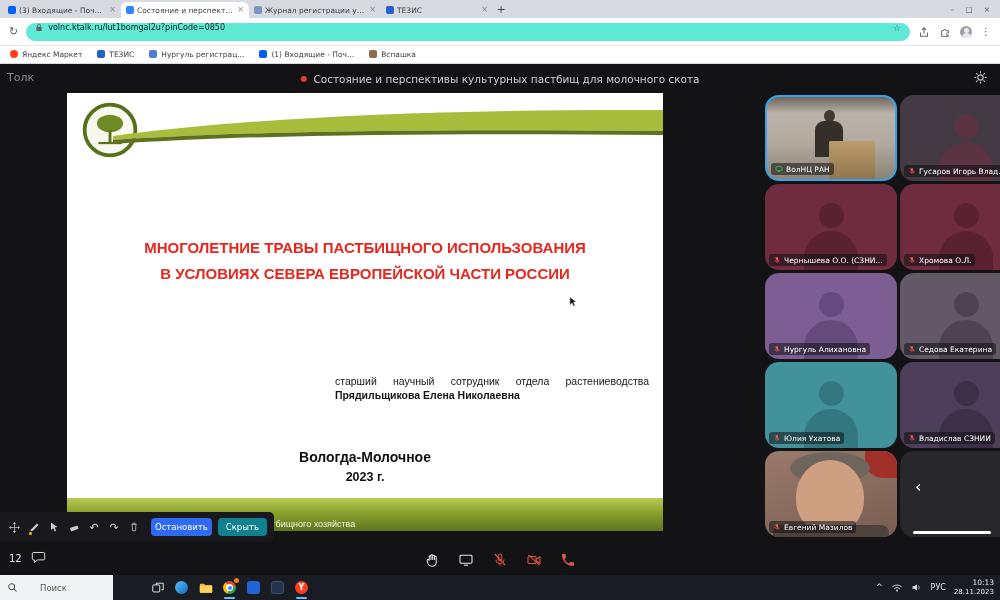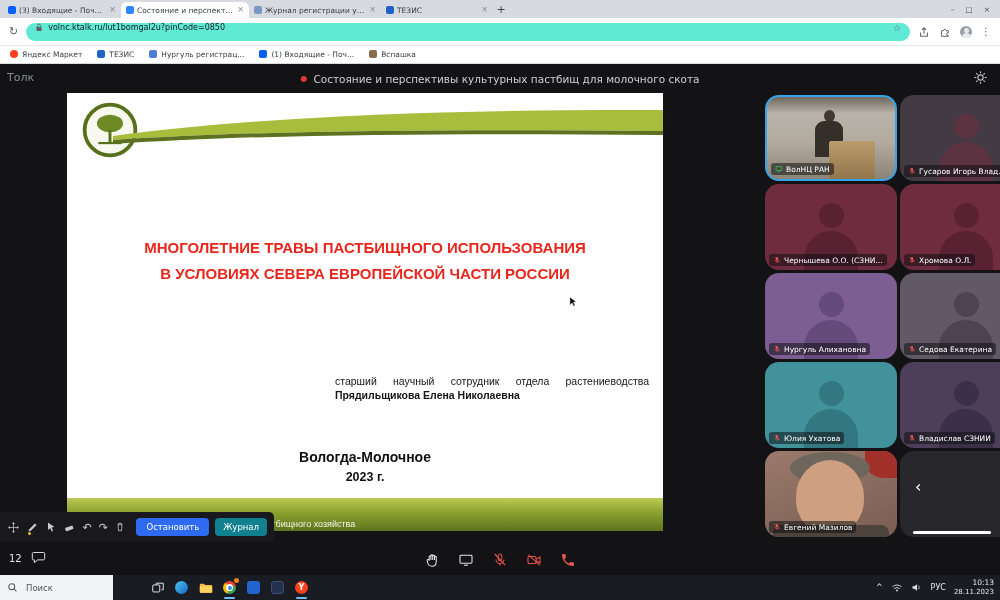--- a/index.html
+++ b/index.html
@@ -56,21 +56,21 @@
   .s-year{position:absolute;left:0;right:0;top:377px;text-align:center;font-weight:bold;font-size:12.5px;color:#101010}
   .s-footer{position:absolute;left:0;right:0;bottom:0;height:33px;background:linear-gradient(180deg,#bcca55 0%,#8aa02d 45%,#5e7420 100%)}
   .s-footer span{position:absolute;left:190px;top:21px;font-size:9px;color:#f2f5e2}
   .cursor{position:absolute;left:501px;top:203px;width:11px;height:11px}
 
   
   .atb{position:absolute;left:0;top:448px;width:274px;height:30px;background:#19191d;border-radius:0 5px 5px 0;display:flex;align-items:center;gap:6px;padding:0 7px;z-index:6}
   .ai{width:14px;height:14px;display:flex;align-items:center;justify-content:center;color:#c9cbd1;font-size:11px;position:relative}
   .ai svg{display:block}
   .dotY{position:absolute;left:2px;bottom:-1px;width:3px;height:3px;border-radius:50%;background:#f4c20d}
-  .btn-stop{border:0;background:#2e6bf2;color:#fff;font-size:8.5px;padding:4px 10px;border-radius:4px;margin-left:4px;font-family:inherit}
+  .btn-stop{border:0;background:#2e6bf2;color:#fff;font-size:8.5px;padding:4px 4px;border-radius:4px;margin-left:4px;font-family:inherit}
   .btn-hide{border:0;background:#11808f;color:#fff;font-size:8.5px;padding:4px 8px;border-radius:4px;font-family:inherit}
 
   
   .sidebar{position:absolute;left:765px;top:31px;width:235px;height:450px}
   .tile{position:absolute;width:132px;height:86px;border-radius:14px;overflow:hidden;background:var(--tile,#333)}
   .p-l0{left:0;top:0}.p-l1{left:0;top:89px}.p-l2{left:0;top:178px}.p-l3{left:0;top:267px}.p-l4{left:0;top:356px}
   .p-r0{left:135px;top:0}.p-r1{left:135px;top:89px}.p-r2{left:135px;top:178px}.p-r3{left:135px;top:267px}.p-r4{left:135px;top:356px}
   .tile.active{border:2px solid #38a3e6}
   .sil-head{position:absolute;left:50%;top:19px;width:25px;height:25px;margin-left:-12.5px;border-radius:50%;background:var(--sil,#222)}
   .sil-body{position:absolute;left:50%;top:47px;width:54px;height:39px;margin-left:-27px;border-radius:27px 27px 0 0;background:var(--sil,#222)}
@@ -95,21 +95,21 @@
   .scrollline{position:absolute;left:148px;top:436px;width:78px;height:3px;border-radius:2px;background:#fff;z-index:3}
 
   
   .chatblock{position:absolute;left:9px;bottom:9px;display:flex;align-items:center;gap:9px;color:#e6e6e9;font-size:10px}
   .controls{position:absolute;left:0;right:0;bottom:7px;display:flex;justify-content:center;gap:17px}
   .ctl{width:17px;height:17px;display:flex;align-items:center;justify-content:center}
   .ctl svg{display:block}
 
   
   .taskbar{position:absolute;left:0;right:0;bottom:0;height:25px;background:#191c22;display:flex;align-items:center}
-  .tsearch{width:113px;height:25px;background:#f2f3f5;display:flex;align-items:center;gap:8px;padding:0 7px;font-size:8.5px;color:#555}
+  .tsearch{width:113px;height:25px;background:#f2f3f5;display:flex;align-items:center;gap:22px;padding:0 7px;font-size:8.5px;color:#555}
   .tbicons{display:flex;align-items:center;gap:7px;margin-left:36px;height:100%}
   .tbi{width:17px;height:17px;display:flex;align-items:center;justify-content:center;position:relative}
   .tbi.run:after{content:"";position:absolute;left:3px;bottom:-3px;width:11px;height:2px;background:#76b9ed;border-radius:1px}
   .ic-edge{width:13px;height:13px;border-radius:50%;background:linear-gradient(135deg,#4fc3f7,#1565c0)}
   .ic-chrome{width:13px;height:13px;border-radius:50%;background:conic-gradient(from -45deg,#ea4335 0 120deg,#34a853 0 240deg,#fbbc05 0 360deg);position:relative}
   .ic-chrome i{position:absolute;inset:3px;background:#fff;border-radius:50%}
   .ic-chrome i:after{content:"";position:absolute;inset:1.5px;background:#4285f4;border-radius:50%}
   .badge{position:absolute;right:-1px;top:-1px;width:5px;height:5px;border-radius:50%;background:#f57f17}
   .ic-blue{width:13px;height:13px;border-radius:3px;background:#2264d1}
   .ic-dark{width:13px;height:13px;border-radius:3px;background:#24324d;border:1px solid #3d4f73}
@@ -280,21 +280,21 @@
         </span>
       <span class="ai">↶</span>
       <span class="ai">↷</span>
       <span class="ai">
           <svg width="12" height="12" viewBox="0 0 16 16">
             <path d="M4.5 4.5h7M6.5 4.5V3h3v1.5" stroke="#c9cbd1" fill="none"></path>
             <path d="M5.5 5l.5 8h4l.5-8" stroke="#c9cbd1" fill="none"></path>
           </svg>
         </span>
       <button class="btn-stop">Остановить</button>
-      <button class="btn-hide">Журнал</button>
+      <button class="btn-hide">Скрыть</button>
     </div>
 
     <div class="sidebar">
 
       <div class="tile p-l0 spk active">
         <i class="spk-head"></i>
         <i class="spk-body"></i>
         <i class="spk-podium"></i>
         <span class="plabel">
           <svg class="shr" viewBox="0 0 20 20">

